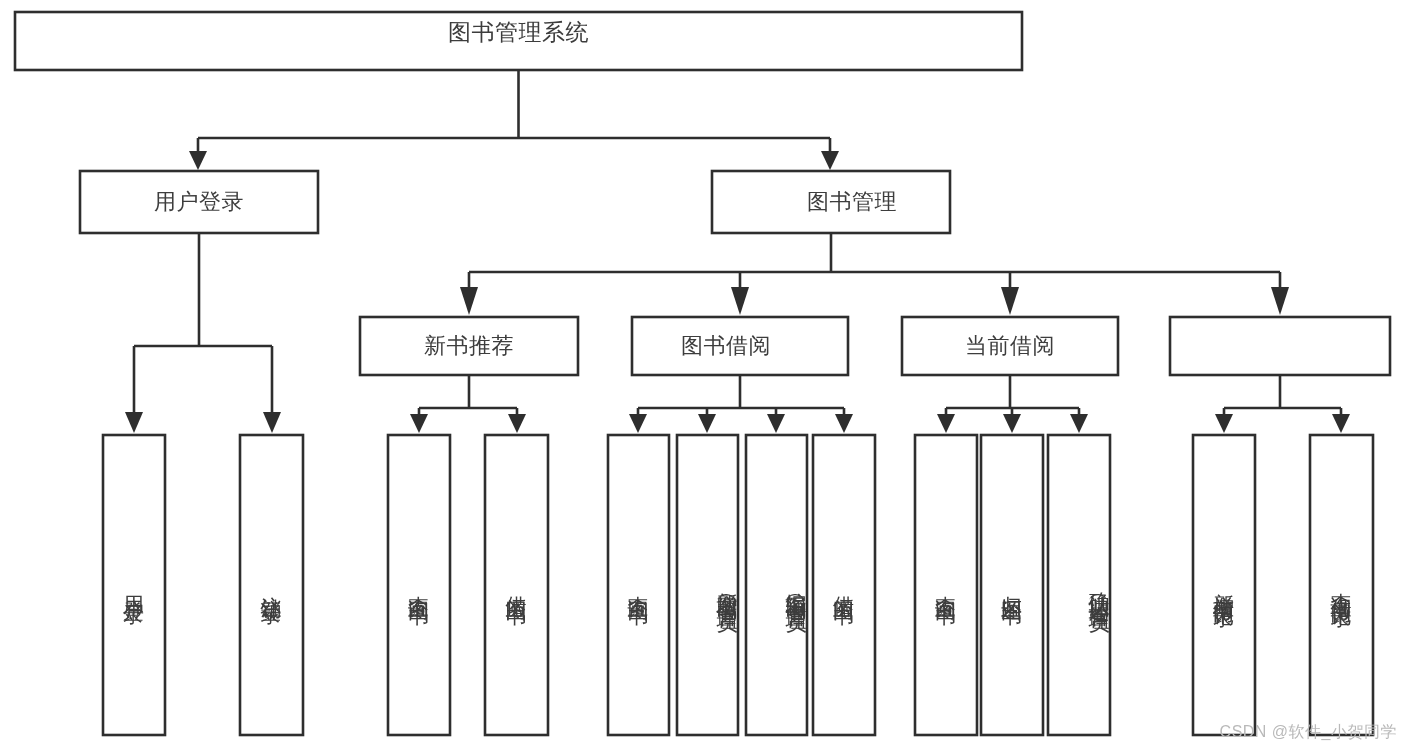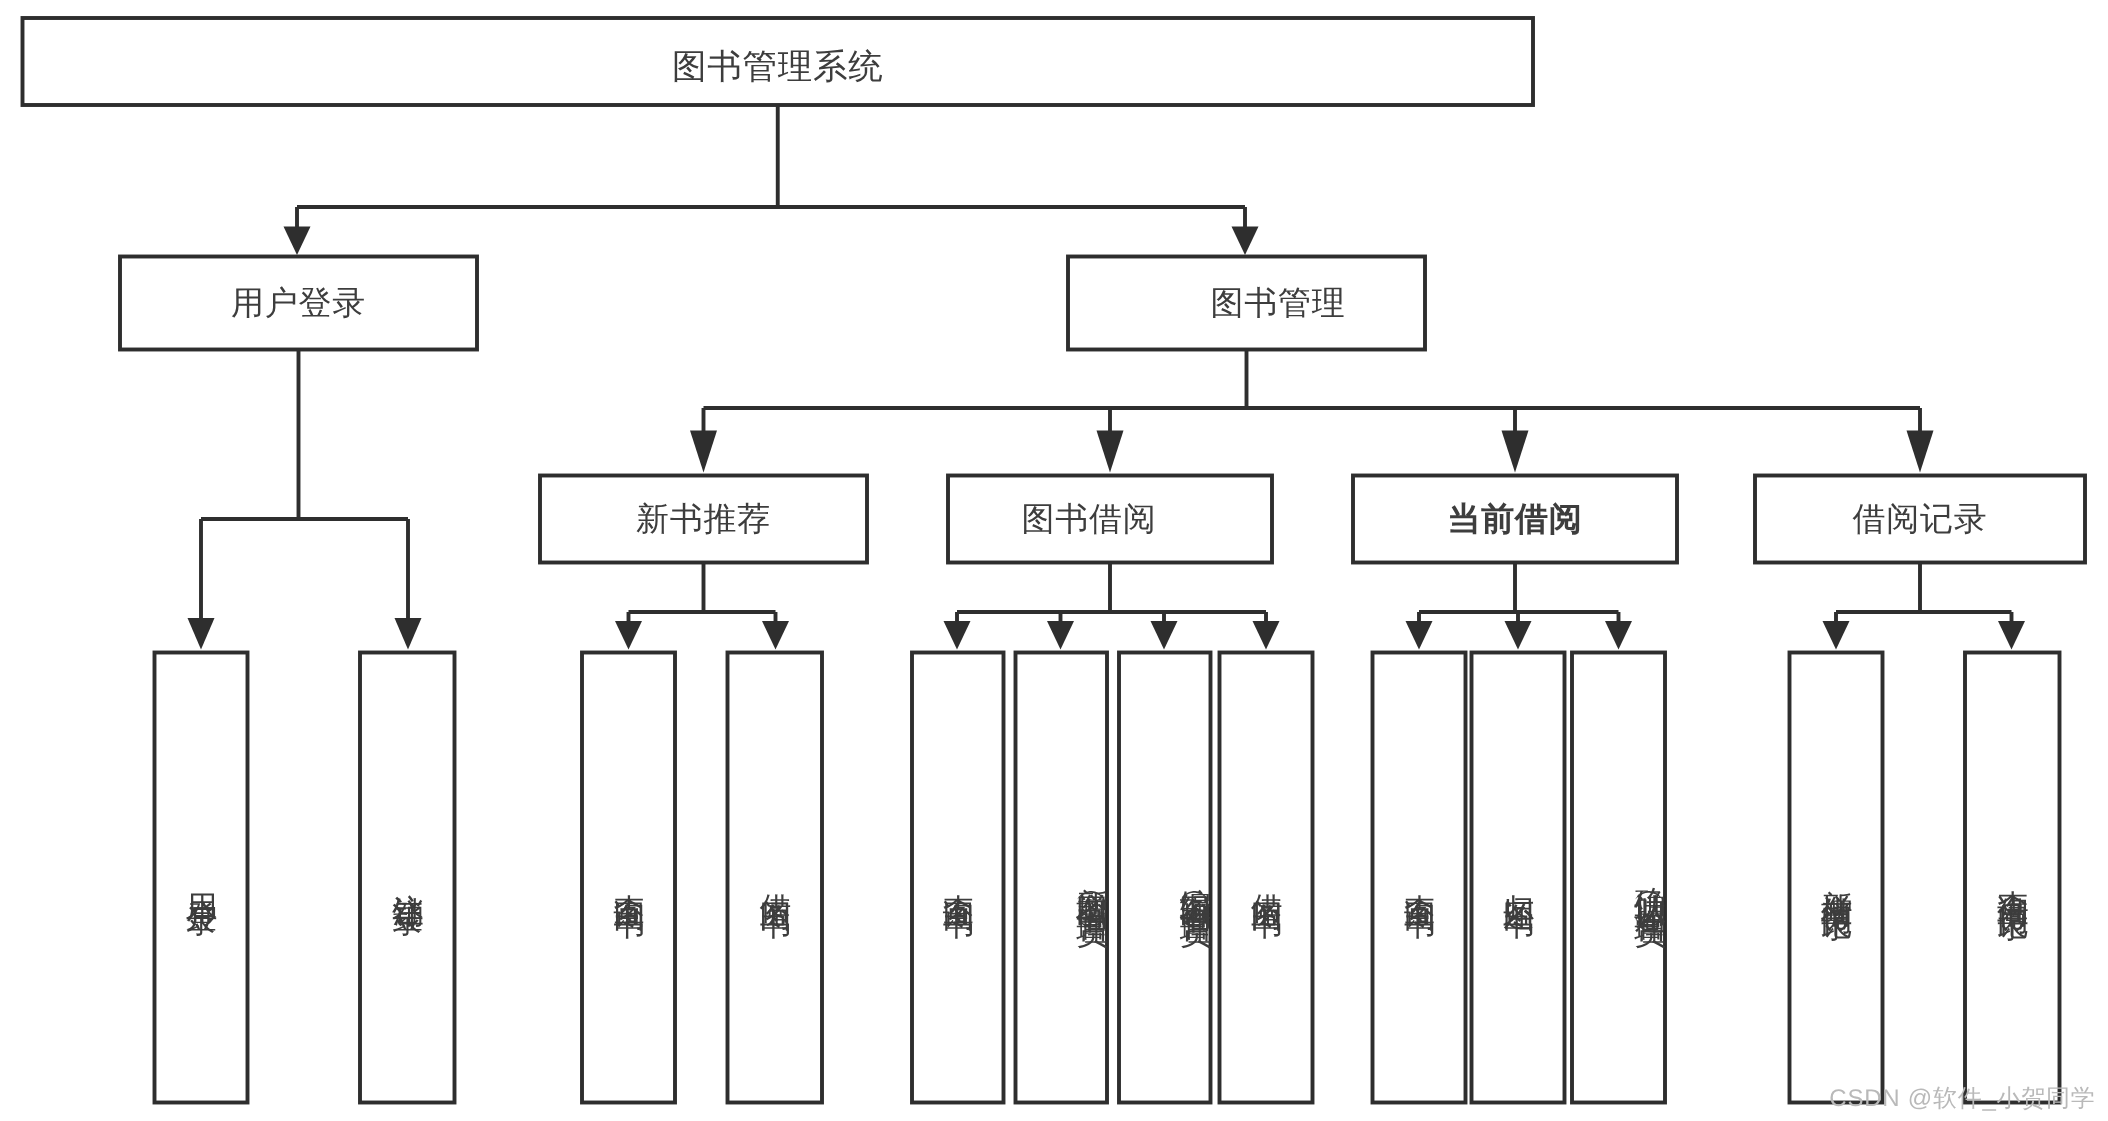--- a/index.html
+++ b/index.html
@@ -186,33 +186,32 @@
     <rect class="node-box" x="813" y="435" width="62" height="300"></rect>
 
     <rect class="node-box" x="915" y="435" width="62" height="300"></rect>
     <rect class="node-box" x="981" y="435" width="62" height="300"></rect>
     <rect class="node-box" x="1048" y="435" width="62" height="300"></rect>
 
     <rect class="node-box" x="1193" y="435" width="62" height="300"></rect>
     <rect class="node-box" x="1310" y="435" width="63" height="300"></rect>
   </svg>
 
-  <div class="node-label horizontal title" style="left:15px; top:16px; width:1007px; height:58px;">图书管理系统</div>
+  <div class="node-label horizontal title" style="left:15px; top:4px; width:1007px; height:58px;">图书管理系统</div>
 
   <div class="node-label horizontal" style="left:80px; top:171px; width:238px; height:62px;">用户登录</div>
 
   <div class="node-label horizontal" style="left:712px; top:171px; width:280px; height:62px;">图书管理</div>
 
   <div class="node-label horizontal" style="left:360px; top:317px; width:218px; height:58px;">新书推荐</div>
 
   <div class="node-label horizontal" style="left:632px; top:317px; width:188px; height:58px;">图书借阅</div>
 
-  <div class="node-label horizontal" style="left:902px; top:317px; width:216px; height:58px;font-weight:bold;">当前借阅</div>
-
-  <div class="node-label horizontal" style="left:1170px; top:317px; width:220px; height:58px;">借阅记录</div>
+  <div class="node-label horizontal" style="left:902px; top:317px; width:216px; height:58px;">当前借阅</div>
+
 
   <div class="node-label vertical v-center" style="left:103px; top:435px; width:62px; height:300px;">用户登录</div>
 
   <div class="node-label vertical v-center" style="left:240px; top:435px; width:63px; height:300px;">注销登录</div>
 
   <div class="node-label vertical v-center" style="left:388px; top:435px; width:62px; height:300px;">查询图书</div>
 
   <div class="node-label vertical v-center" style="left:485px; top:435px; width:63px; height:300px;">借阅图书</div>
 
   <div class="node-label vertical v-center" style="left:608px; top:435px; width:61px; height:300px;">查询图书</div>

